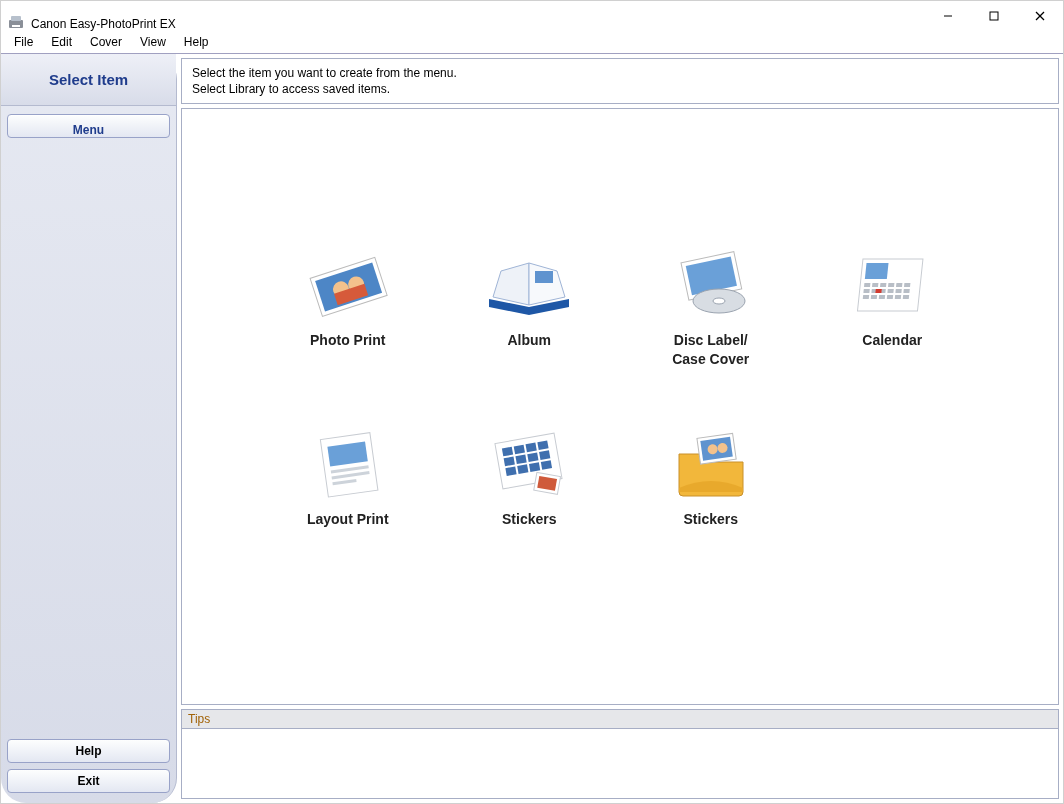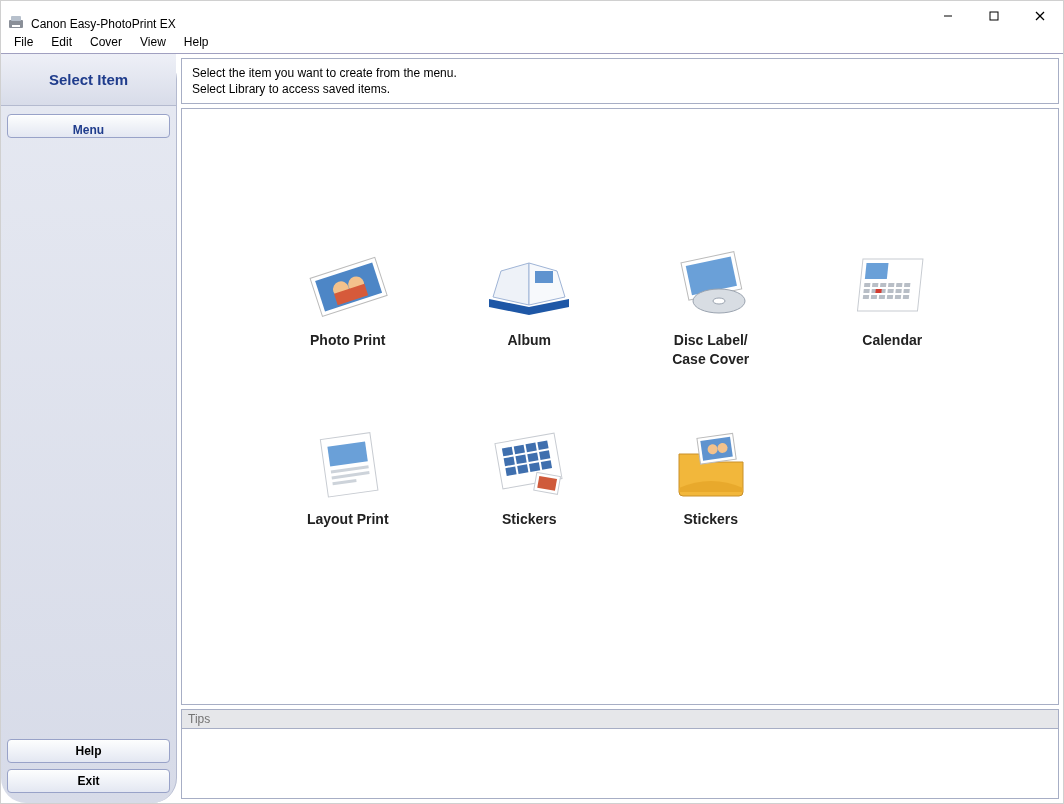--- a/index.html
+++ b/index.html
@@ -55,21 +55,21 @@
   }
   .grid {
     position: absolute; top: 140px; left: 80px; right: 80px;
     display: grid; grid-template-columns: repeat(4, 1fr); row-gap: 60px; column-gap: 10px;
     justify-items: center;
   }
   .item { width: 160px; display: flex; flex-direction: column; align-items: center; gap: 10px; cursor: pointer; }
   .item .thumb { width: 96px; height: 72px; display:flex; align-items:center; justify-content:center; }
   .item .label { font-weight: bold; font-size: 14px; text-align: center; line-height: 1.3; }
 
-  .tipsbar { border: 1px solid #a7aec5; background: #e6e7ea; padding: 2px 6px; color: #737373; }
+  .tipsbar { border: 1px solid #a7aec5; background: #e6e7ea; padding: 2px 6px; color: #a16207; }
   .tipscontent { border: 1px solid #a7aec5; border-top: none; background: #fff; height: 70px; }
 
   
   .sv { display:block; }
 </style>
 </head>
 <body>
 
 <div class="titlebar">
   <span class="appicon">

